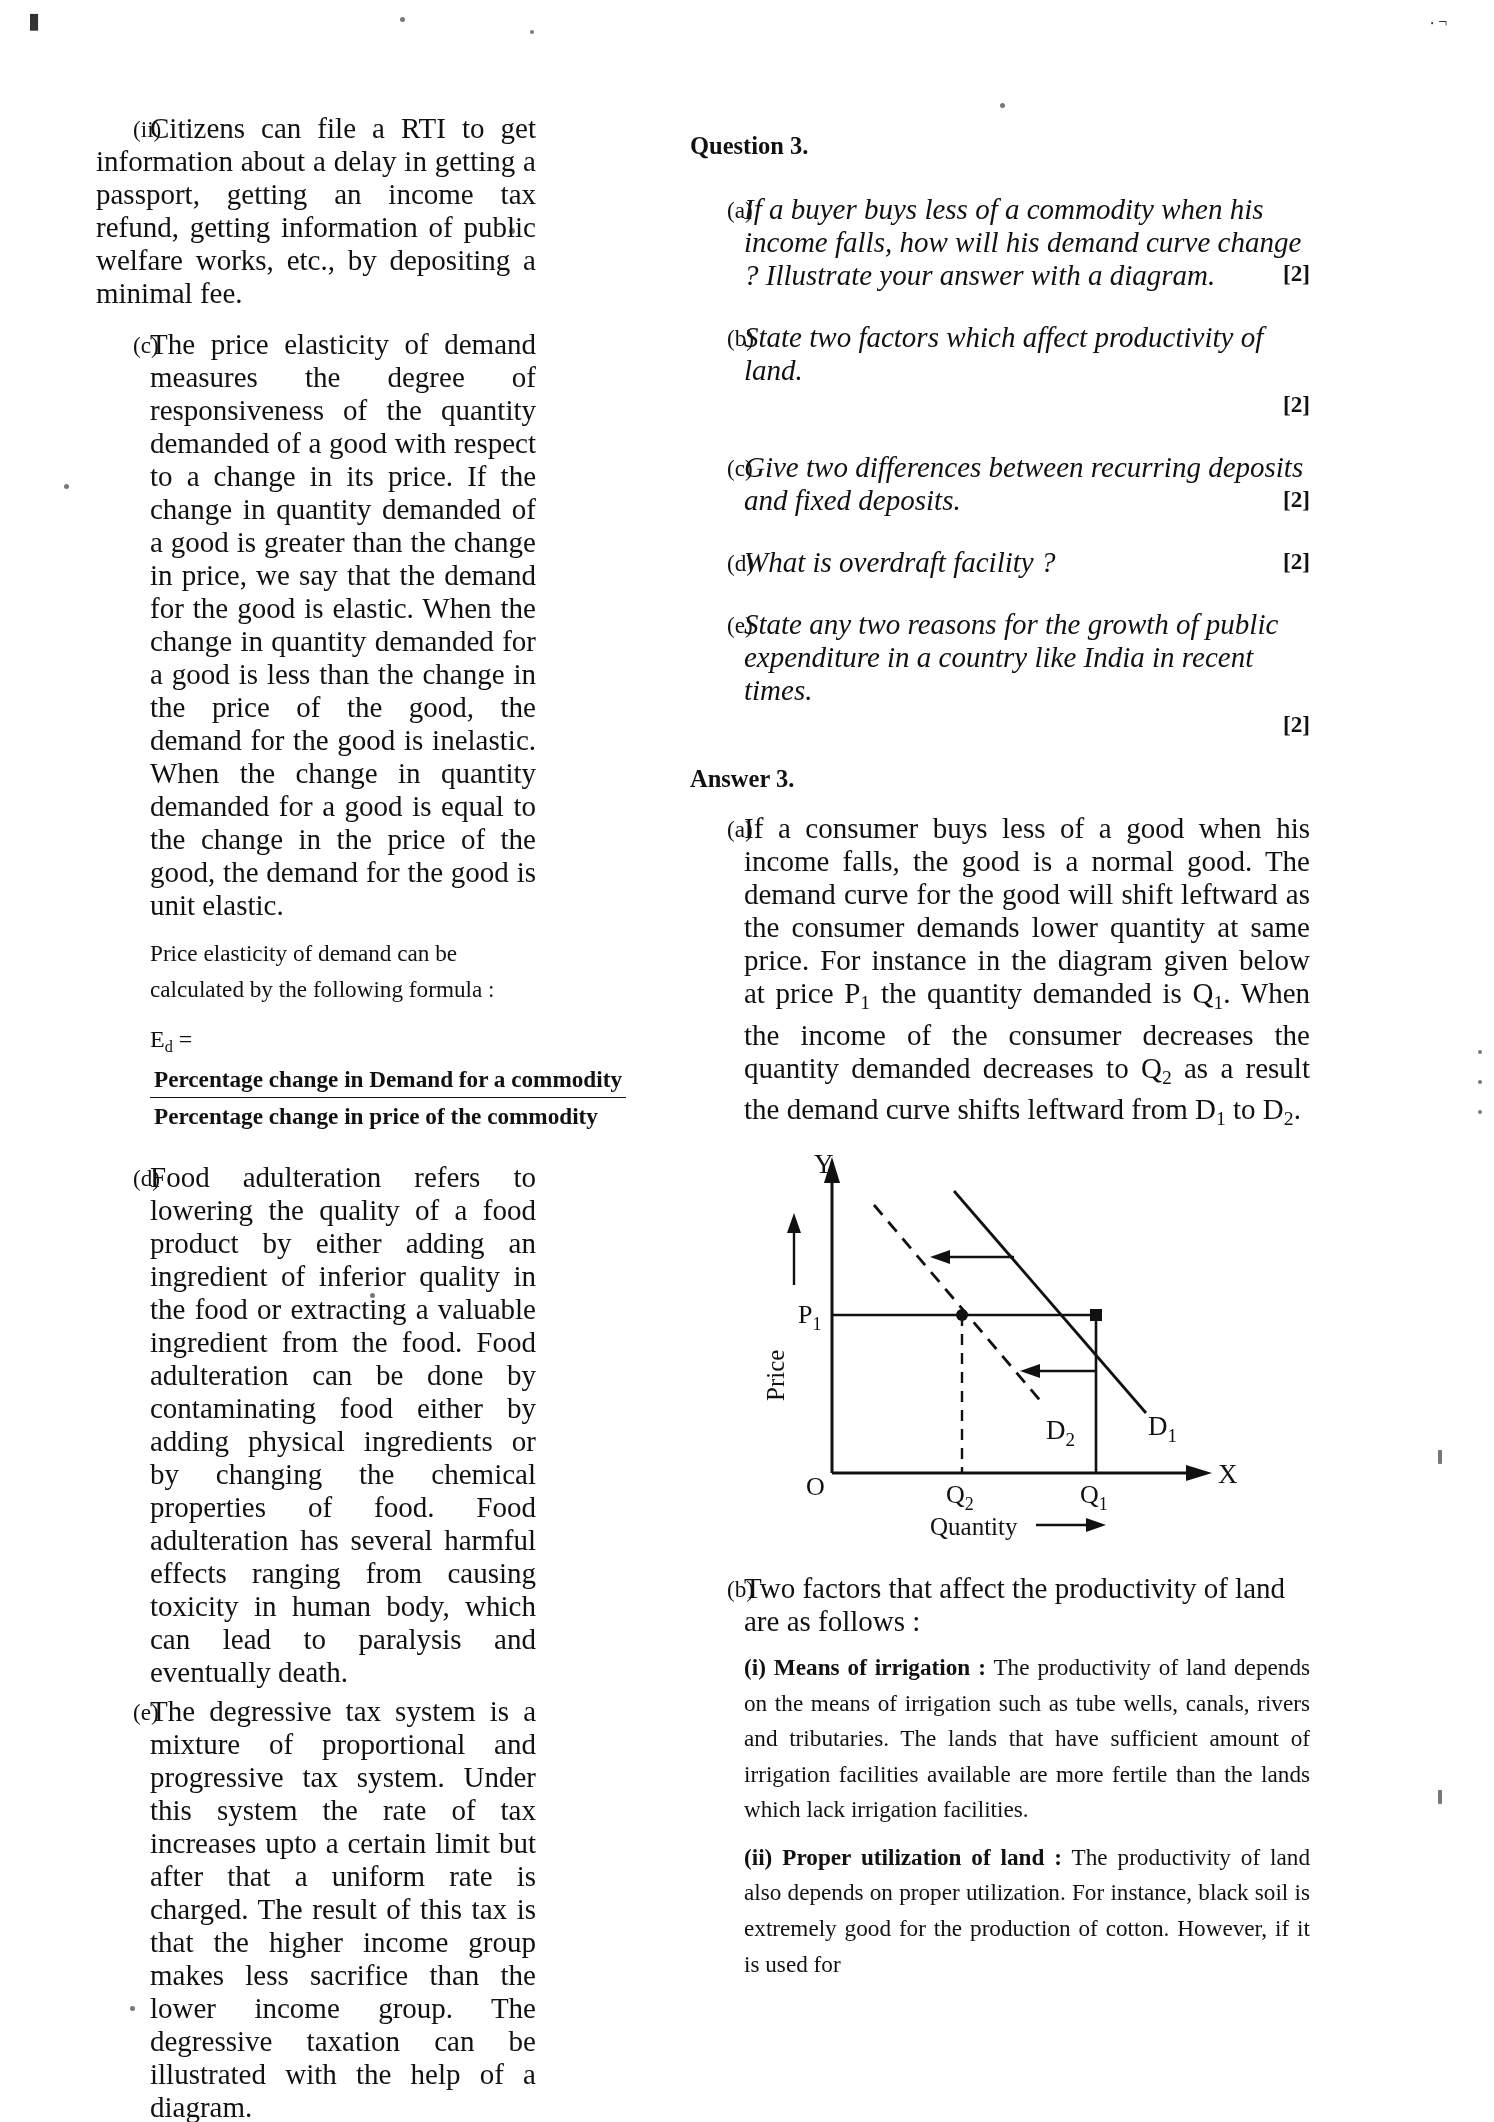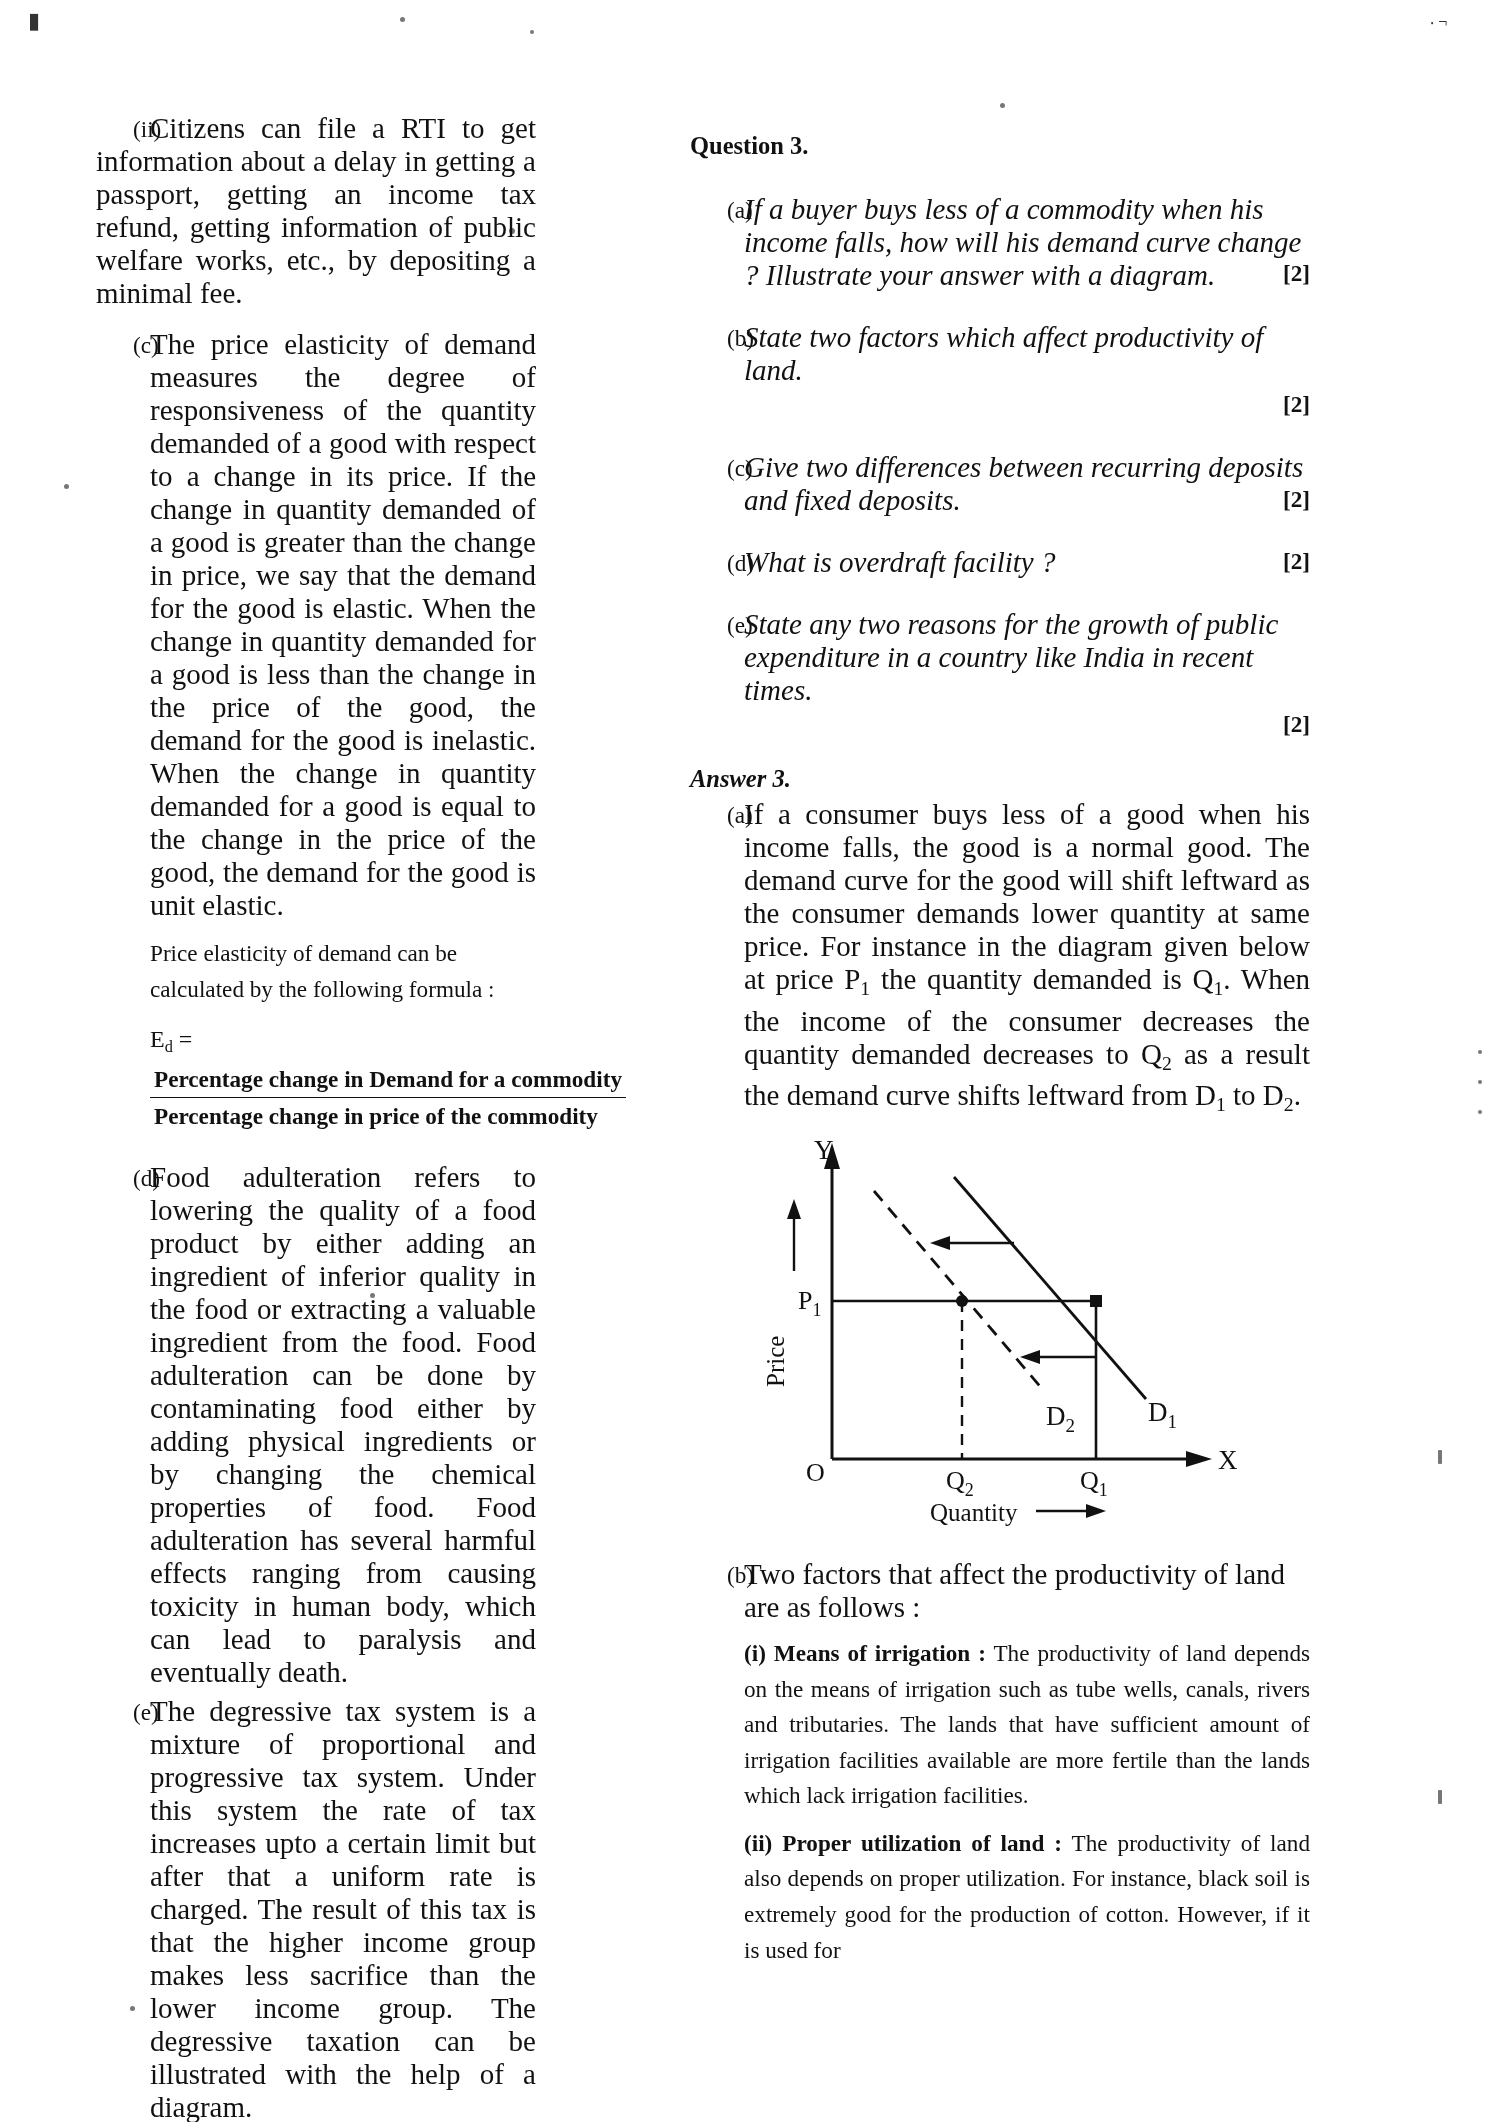--- a/index.html
+++ b/index.html
@@ -80,22 +80,21 @@
   .q-head {
     font-weight: bold;
     font-size: 24.5px;
     line-height: 35.6px;
     margin: 16px 0 10px 0;
   }
   .a-head {
     font-weight: bold;
     font-size: 24.5px;
     line-height: 35.6px;
-    margin: 18px 0 2px 0;
-    font-style: italic;
+    margin: 18px 0 16px 0;
   }
   .marks-line {
     text-align: right;
     font-weight: bold;
     font-style: normal;
     font-size: 23.2px;
     line-height: 35.6px;
   }
 
   sub { font-size: .68em; vertical-align: -0.28em; }

